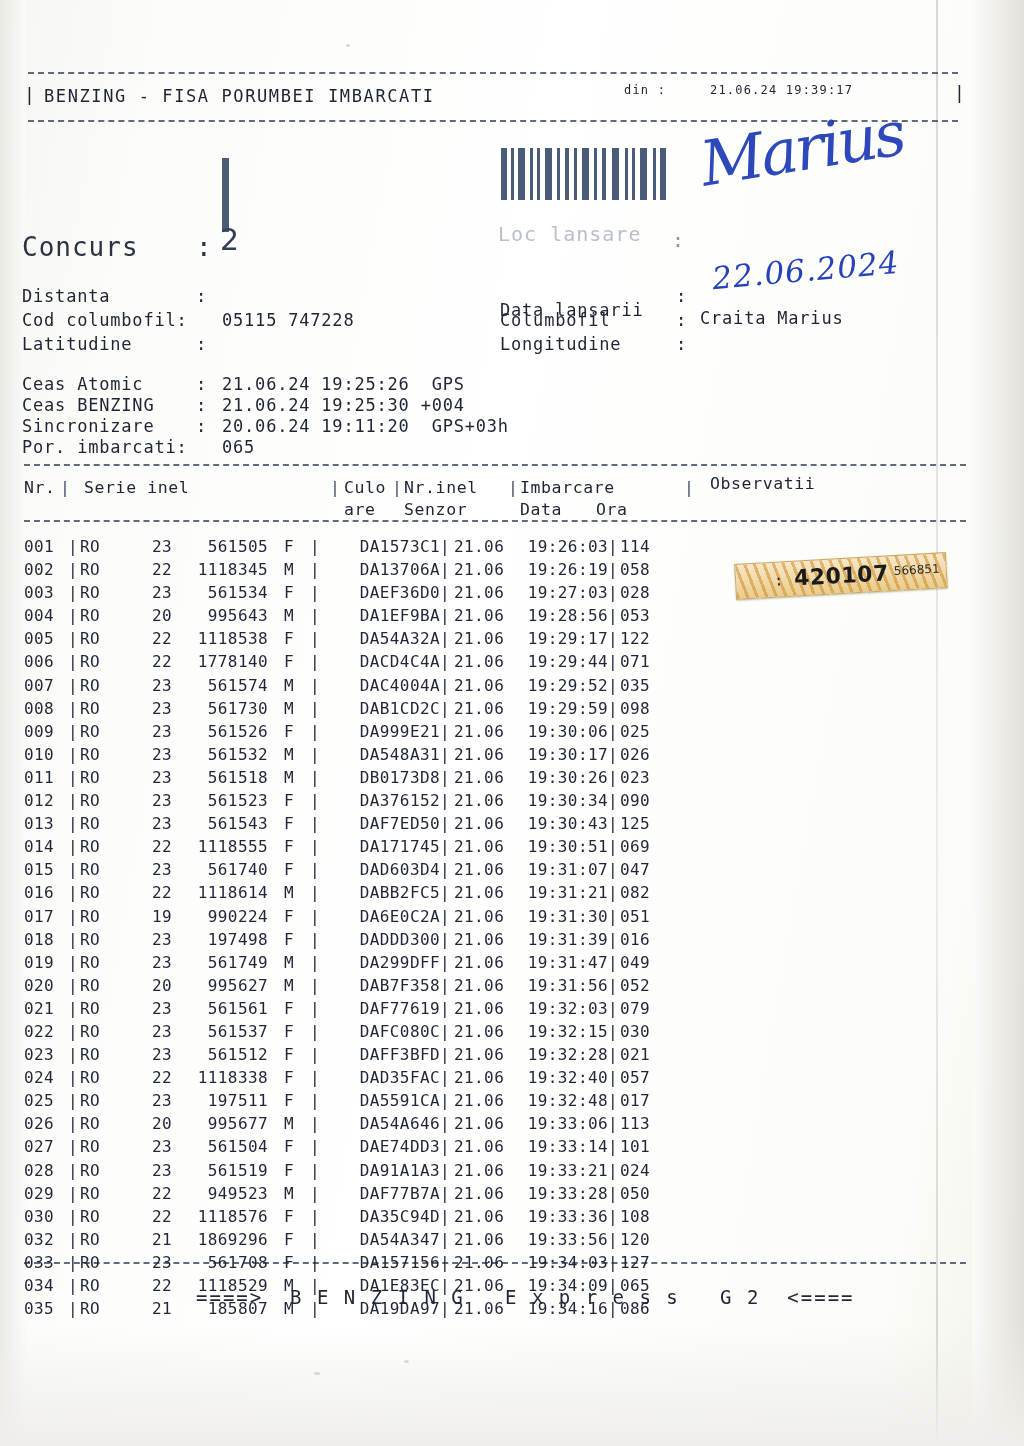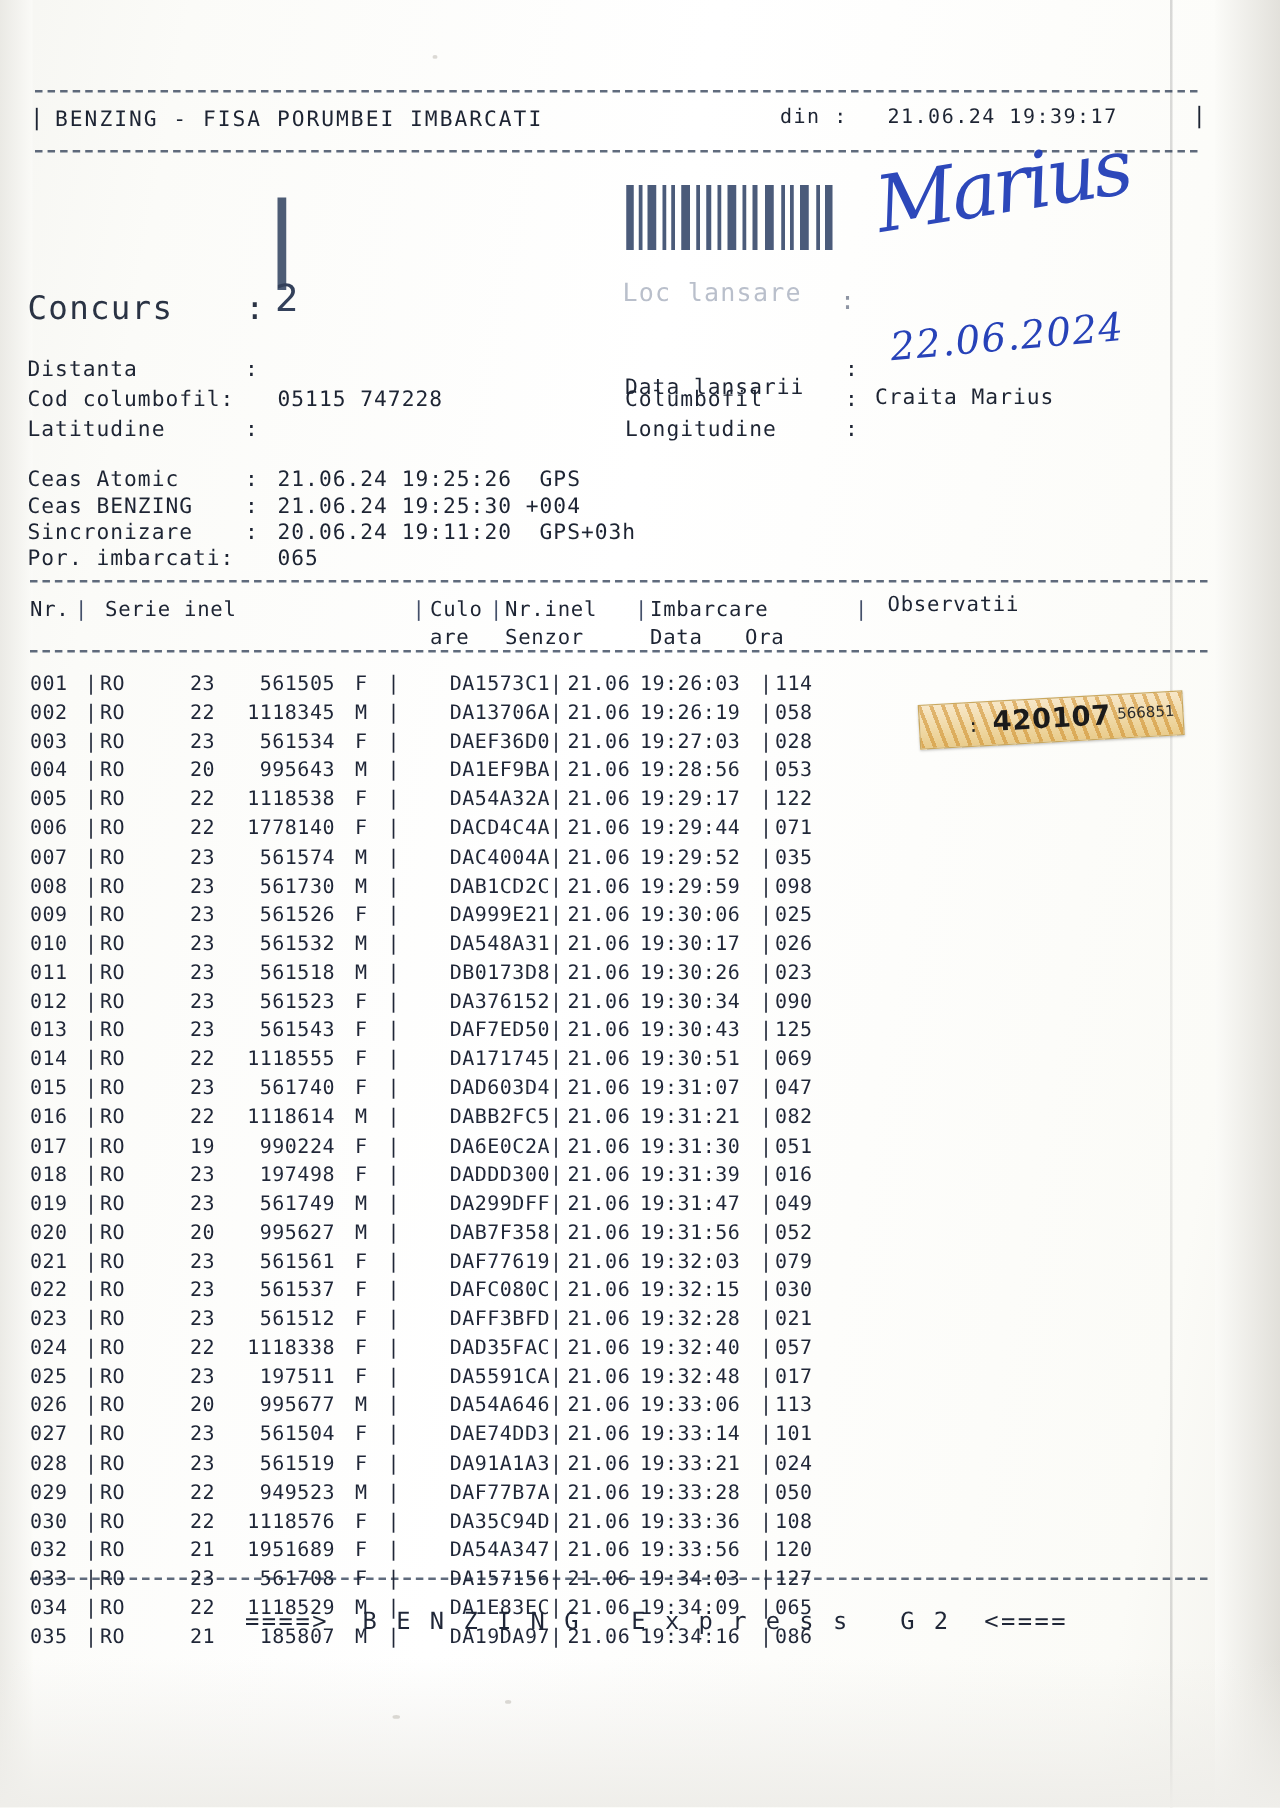--- a/index.html
+++ b/index.html
@@ -18,21 +18,21 @@
   .sheet-bottom{position:absolute;left:0;right:0;bottom:0;height:120px;
       background:linear-gradient(0deg,#efeeea,rgba(255,255,255,0));}
 
   .content{position:absolute;left:0;top:0;width:1024px;height:1446px;}
 
   .dash-rule{position:absolute;border-top:2px dashed #2b3a52;opacity:.75;}
 
   .t{position:absolute;white-space:pre;letter-spacing:.5px;}
 
   .hdr-title{font-size:17px;letter-spacing:1.6px;}
-  .hdr-date{font-size:16px;letter-spacing:1.2px;}
+  .hdr-date{font-size:12px;letter-spacing:1.2px;}
   .pipe{font-size:18px;}
 
   .big-label{font-size:26px;letter-spacing:1px;color:#2a3344;}
   .field{font-size:17px;letter-spacing:.8px;}
   .clock{font-size:17px;letter-spacing:.8px;}
 
   .colhead{font-size:16.5px;letter-spacing:.6px;}
 
   table.rows{position:absolute;left:24px;top:535px;border-collapse:collapse;}
   table.rows td{font-size:16px;line-height:23.1px;padding:0;white-space:pre;
@@ -40,21 +40,21 @@
   td.nr{width:44px;text-align:left;}
   td.vbar{width:12px;color:#44506a;}
   td.ro{width:52px;text-align:left;padding-left:46px;}
   td.s1{width:40px;text-align:right;}
   td.s2{width:96px;text-align:right;padding-right:8px;}
   td.cul{width:42px;text-align:center;}
   td.vbar2{width:14px;color:#44506a;}
   td.sensor{width:116px;text-align:right;padding-left:14px;}
   td.vbar3{width:14px;color:#44506a;}
   td.data{width:58px;text-align:left;padding-left:6px;}
-  td.ora{width:96px;text-align:left;padding-left:8px;}
+  td.ora{width:96px;text-align:right;padding-left:8px;}
   td.vbar4{width:12px;color:#44506a;}
   td.obs{width:60px;text-align:left;padding-left:6px;}
 
   .footer{font-size:19px;letter-spacing:2px;}
 
   
   .barcode{position:absolute;left:499px;top:148px;width:170px;height:52px;}
   .barcode i{position:absolute;top:0;bottom:0;background:#2c3e63;opacity:.85;}
 
   .concurs-bar{position:absolute;left:222px;top:158px;width:7px;height:74px;background:#3a4a66;opacity:.9;}
@@ -644,21 +644,21 @@
             <td class="data">21.06</td>
             <td class="ora">19:33:36</td>
             <td class="vbar4">|</td>
             <td class="obs">108</td>
           </tr>
           <tr>
             <td class="nr">032</td>
             <td class="vbar">|</td>
             <td class="ro">RO</td>
             <td class="s1">21</td>
-            <td class="s2">1951689</td>
+            <td class="s2">1869296</td>
             <td class="cul">F</td>
             <td class="vbar2">|</td>
             <td class="sensor">DA54A347</td>
             <td class="vbar3">|</td>
             <td class="data">21.06</td>
             <td class="ora">19:33:56</td>
             <td class="vbar4">|</td>
             <td class="obs">120</td>
           </tr>
           <tr>

